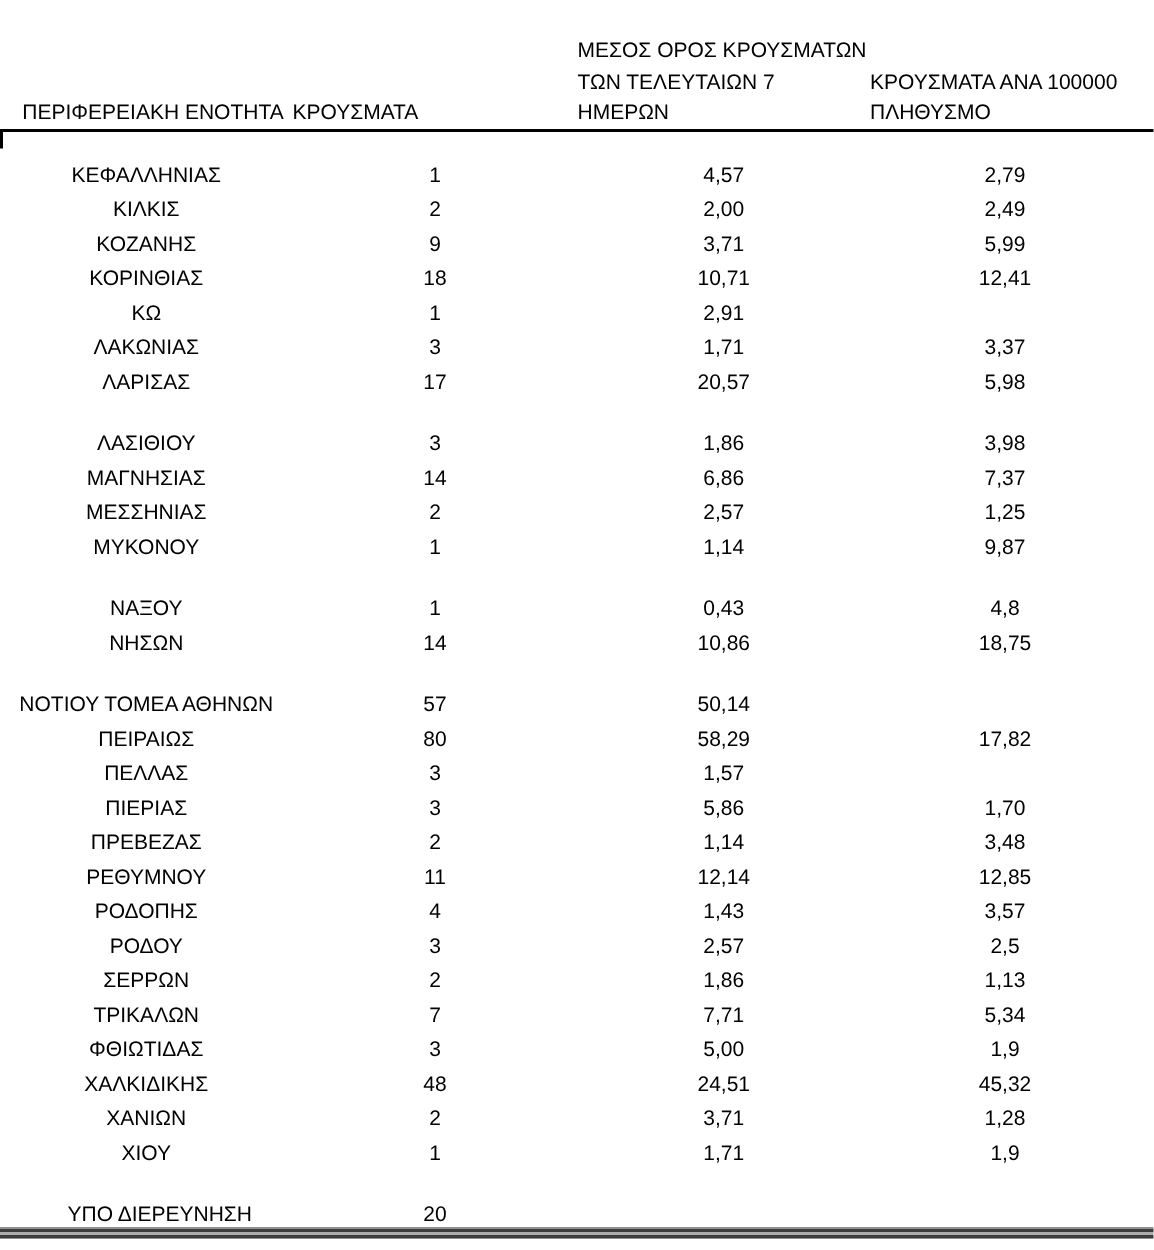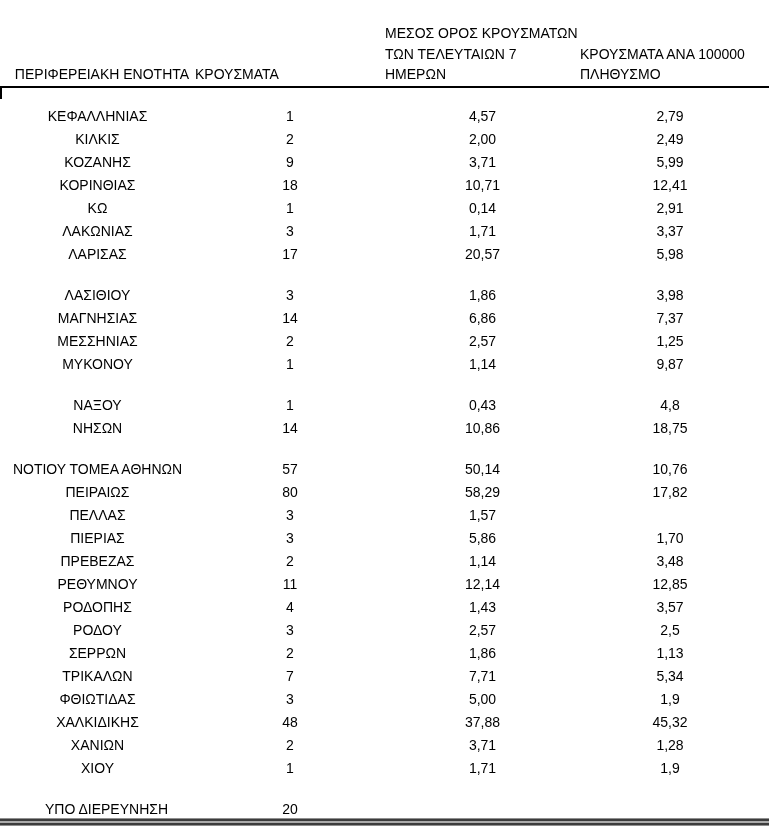--- a/index.html
+++ b/index.html
@@ -149,21 +149,20 @@
         </div>
         <div class="row">
           <div class="cell">ΚΟΡΙΝΘΙΑΣ</div>
           <div class="cell">18</div>
           <div class="cell">10,71</div>
           <div class="cell">12,41</div>
         </div>
         <div class="row">
           <div class="cell">ΚΩ</div>
           <div class="cell">1</div>
-          <div class="cell">0,14</div>
           <div class="cell">2,91</div>
         </div>
         <div class="row">
           <div class="cell">ΛΑΚΩΝΙΑΣ</div>
           <div class="cell">3</div>
           <div class="cell">1,71</div>
           <div class="cell">3,37</div>
         </div>
         <div class="row">
           <div class="cell">ΛΑΡΙΣΑΣ</div>
@@ -207,21 +206,20 @@
           <div class="cell">ΝΗΣΩΝ</div>
           <div class="cell">14</div>
           <div class="cell">10,86</div>
           <div class="cell">18,75</div>
         </div>
         <div class="spacer-row"></div>
         <div class="row">
           <div class="cell">ΝΟΤΙΟΥ ΤΟΜΕΑ ΑΘΗΝΩΝ</div>
           <div class="cell">57</div>
           <div class="cell">50,14</div>
-          <div class="cell">10,76</div>
         </div>
         <div class="row">
           <div class="cell">ΠΕΙΡΑΙΩΣ</div>
           <div class="cell">80</div>
           <div class="cell">58,29</div>
           <div class="cell">17,82</div>
         </div>
         <div class="row">
           <div class="cell">ΠΕΛΛΑΣ</div>
           <div class="cell">3</div>
@@ -271,21 +269,21 @@
         </div>
         <div class="row">
           <div class="cell">ΦΘΙΩΤΙΔΑΣ</div>
           <div class="cell">3</div>
           <div class="cell">5,00</div>
           <div class="cell">1,9</div>
         </div>
         <div class="row">
           <div class="cell">ΧΑΛΚΙΔΙΚΗΣ</div>
           <div class="cell">48</div>
-          <div class="cell">37,88</div>
+          <div class="cell">24,51</div>
           <div class="cell">45,32</div>
         </div>
         <div class="row">
           <div class="cell">ΧΑΝΙΩΝ</div>
           <div class="cell">2</div>
           <div class="cell">3,71</div>
           <div class="cell">1,28</div>
         </div>
         <div class="row">
           <div class="cell">ΧΙΟΥ</div>

